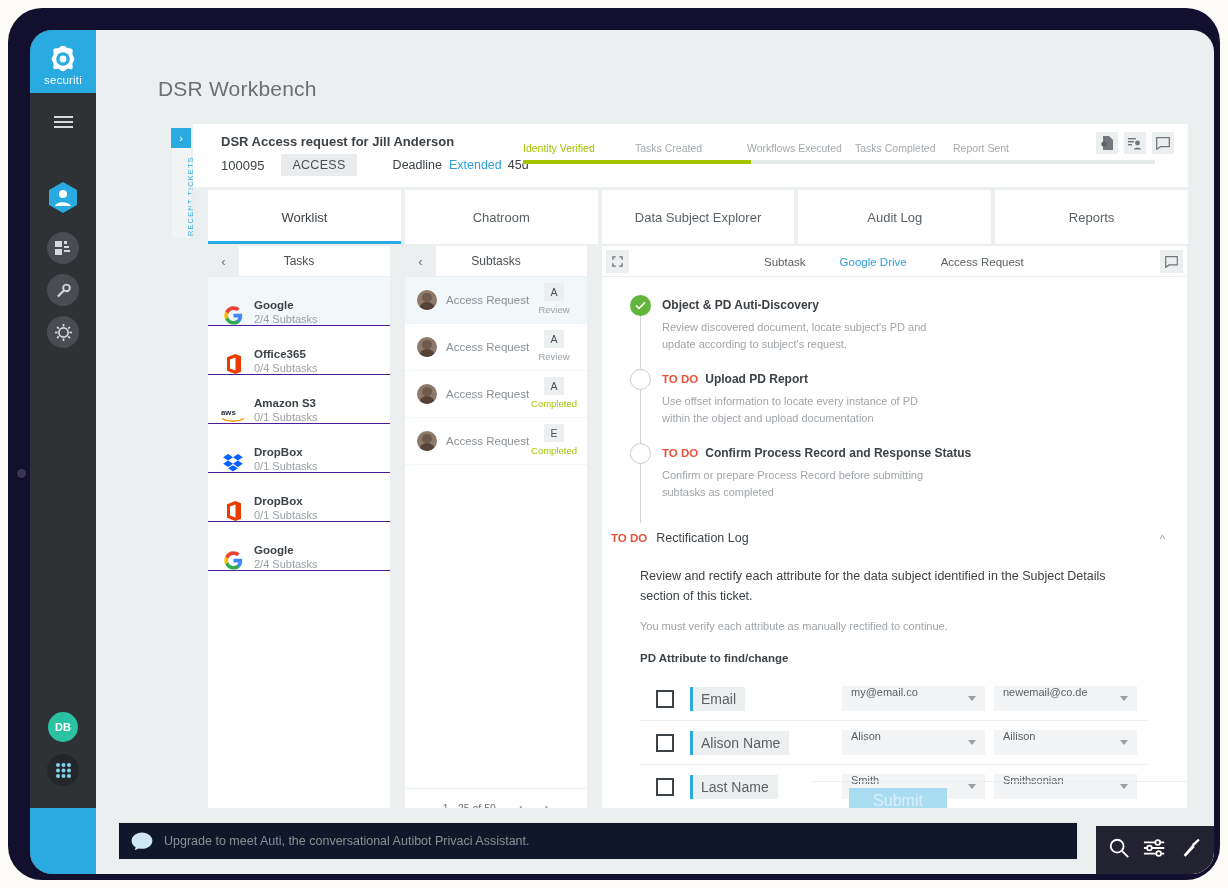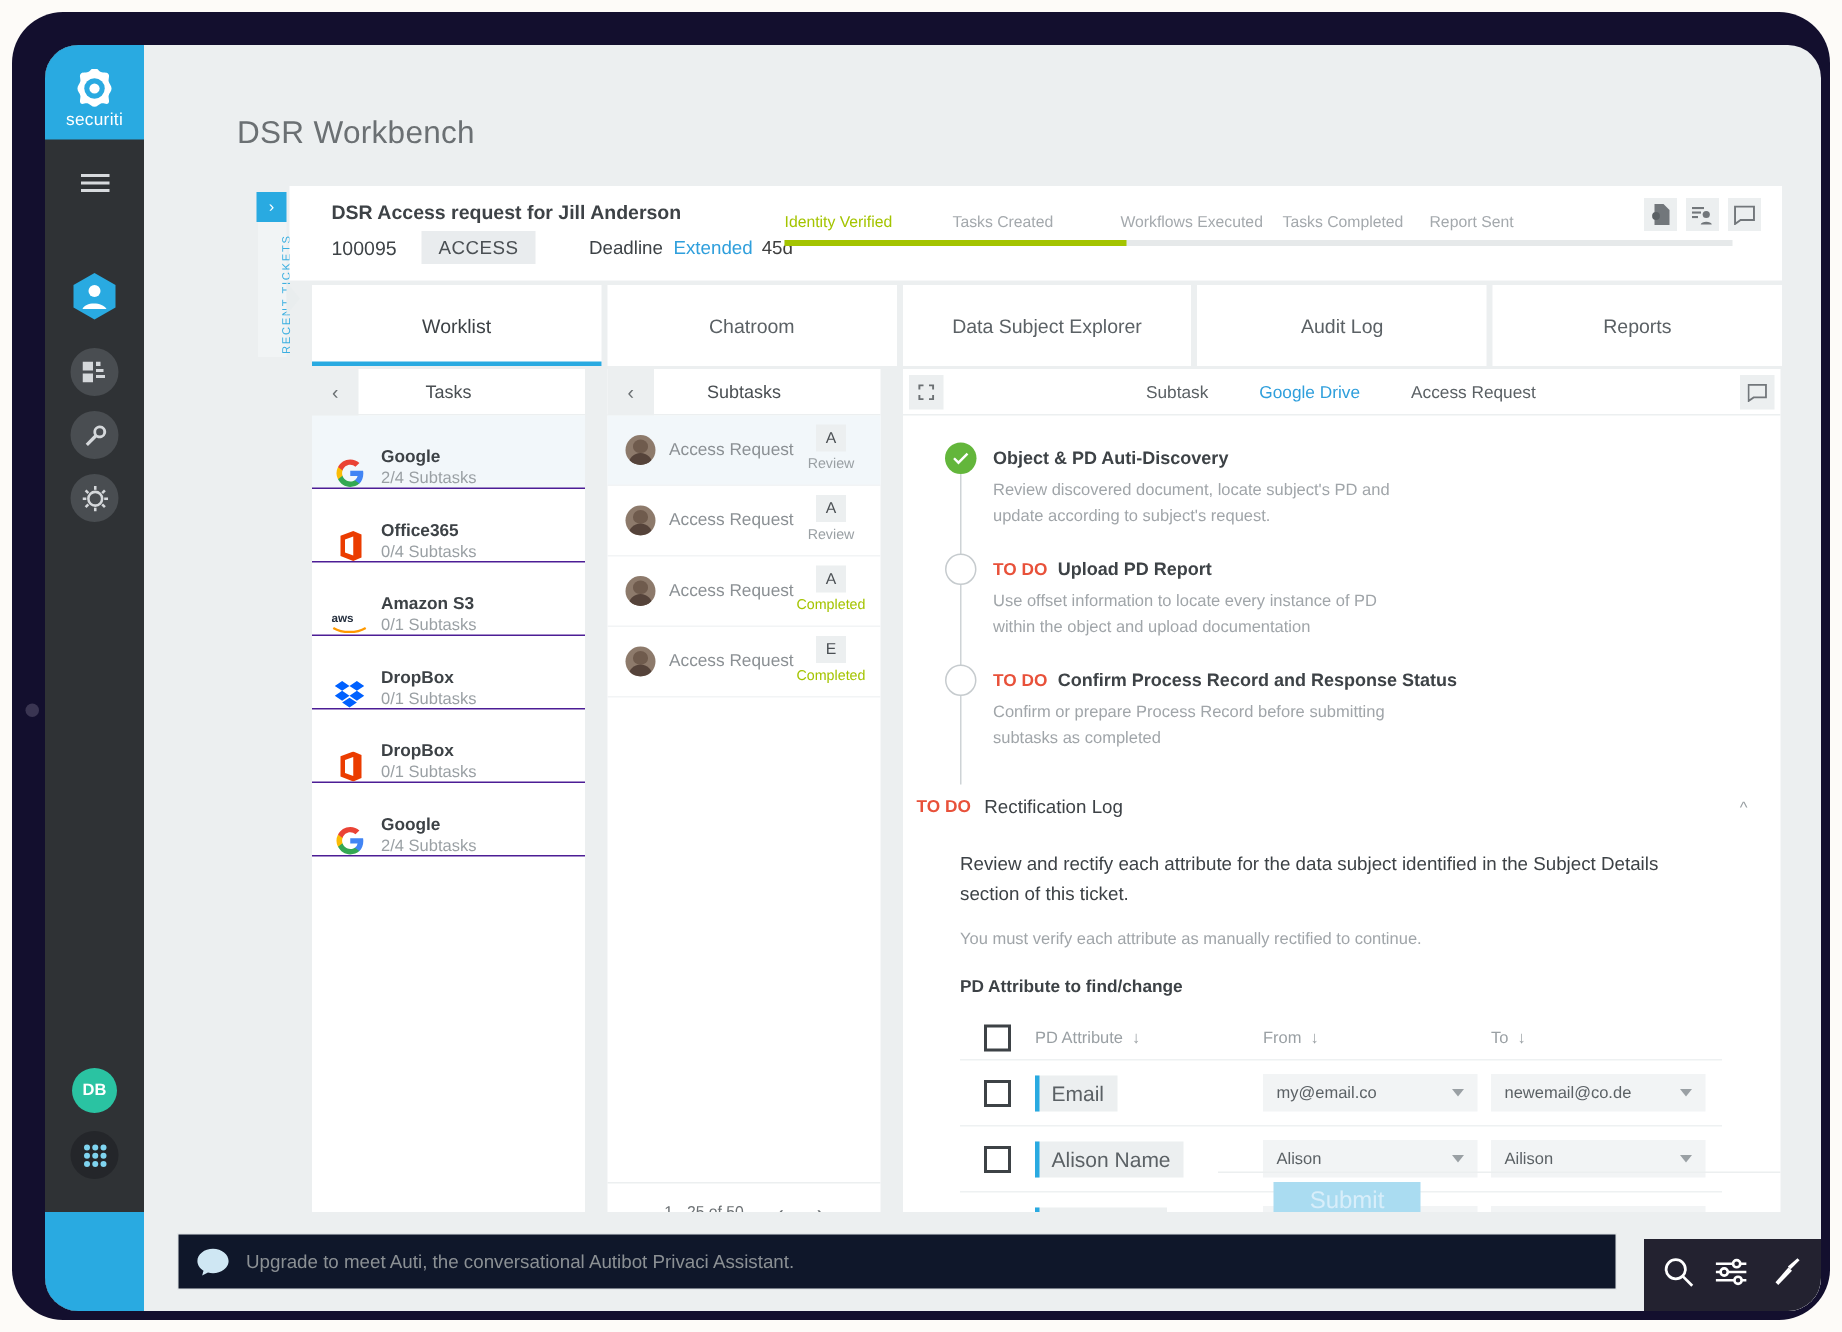--- a/index.html
+++ b/index.html
@@ -276,21 +276,21 @@
   .c-from { width: 152px; }
   .c-to { width: 152px; }
   .th { font-size: 11px; color: #9aa0a4; }
   .th .arr { margin-left: 6px; }
   .attr-chip {
     display: inline-block; background: #eceff0; color: #5b6165; font-size: 14px;
     padding: 4px 9px 4px 8px; border-left: 3px solid #29aae1;
   }
   .sel {
     height: 25px; background: #f2f4f5; position: relative; width: 143px;
-    display: flex; align-items: center; padding-left: 9px;
+    display: flex; align-items: flex-start; padding-left: 9px;
   }
   .sel-val { font-size: 11px; color: #5b6165; }
   .sel-car {
     position: absolute; right: 9px; top: 10px;
     width: 0; height: 0; border-left: 4px solid transparent;
     border-right: 4px solid transparent; border-top: 5px solid #9aa0a4;
   }
   #submit-wrap {
     position: absolute; left: 0; bottom: 0; width: 585px; height: 44px;
   }
@@ -700,34 +700,20 @@
           <span id="rect-title">Rectification Log</span>
           <span id="rect-chevron">^</span>
         </div>
 
         <div id="rect-body">
           <div id="rect-p1">Review and rectify each attribute for the data subject identified in the Subject Details section of this ticket.</div>
           <div id="rect-p2">You must verify each attribute as manually rectified to continue.</div>
           <div id="rect-label">PD Attribute to find/change</div>
 
           <div id="attr-table">
-            <div class="attr-head">
-              <div class="c-cb">
-                <div class="cb"></div>
-              </div>
-              <div class="c-attr th">
-                <span>PD Attribute</span><span class="arr">↓</span>
-              </div>
-              <div class="c-from th">
-                <span>From</span><span class="arr">↓</span>
-              </div>
-              <div class="c-to th">
-                <span>To</span><span class="arr">↓</span>
-              </div>
-            </div>
 
             <div class="attr-row">
               <div class="c-cb">
                 <div class="cb"></div>
               </div>
               <div class="c-attr">
                 <span class="attr-chip">Email</span>
               </div>
               <div class="c-from">
                 <div class="sel">

